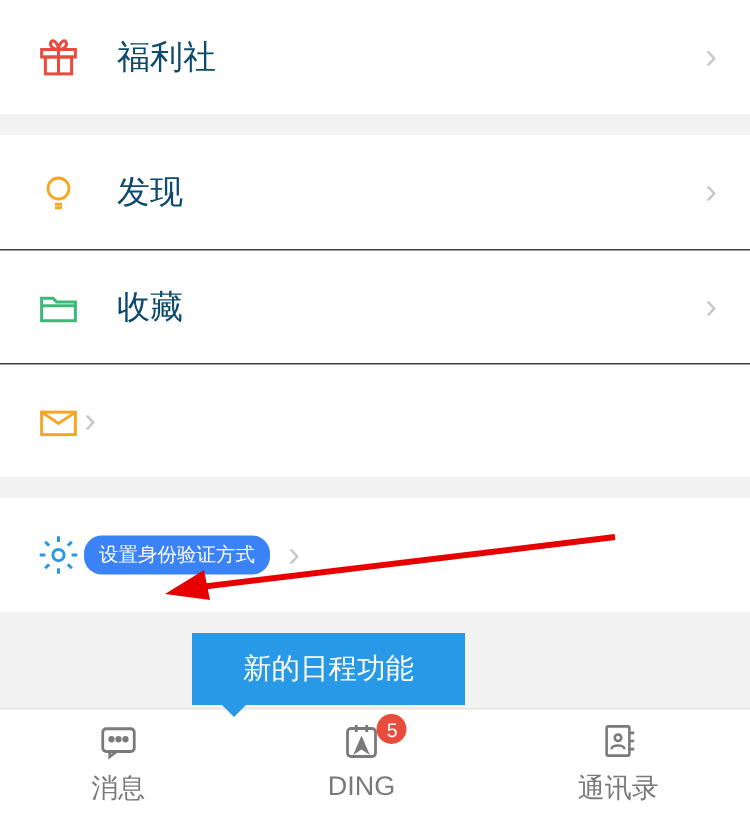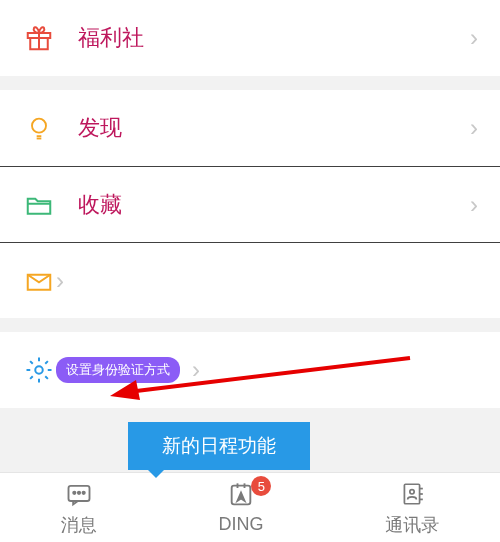--- a/index.html
+++ b/index.html
@@ -1,23 +1,23 @@
 <!DOCTYPE html>
 <html><head>
 <meta charset="utf-8">
 <style>
 *{margin:0;padding:0;box-sizing:border-box;font-family:-apple-system,"PingFang SC","Microsoft YaHei",sans-serif}
 body{width:500px;height:542px;background:#f2f2f2;position:relative;overflow:hidden}
 .section{background:#fff;margin-bottom:14px}
 .row{display:flex;align-items:center;height:76px;padding:0 22px;position:relative}
 .row+.row{border-top:1px solid #404040}
 .icon-slot{width:34px;height:34px;display:flex;align-items:center;justify-content:center;flex-shrink:0}
-.label{font-size:22px;color:#be185d;margin-left:22px;flex:1}
+.label{font-size:22px;color:#0c4a6e;margin-left:22px;flex:1}
 .chevron{color:#c8c8c8;font-size:24px;font-weight:300}
-.badge{background:#8b5cf6;color:#fff;font-size:13px;padding:4px 10px;border-radius:12px;margin-right:12px}
+.badge{background:#3b82f6;color:#fff;font-size:13px;padding:4px 10px;border-radius:12px;margin-right:12px}
 .tooltip{position:absolute;left:128px;top:422px;background:#2899e6;color:#fff;padding:11px 34px;font-size:19px;z-index:10}
 .tooltip::after{content:"";position:absolute;bottom:-8px;left:20px;border-left:8px solid transparent;border-right:8px solid transparent;border-top:8px solid #2899e6}
 .tabbar{position:absolute;bottom:0;left:0;right:0;height:70px;background:#fff;border-top:1px solid #e5e5e5;display:flex;justify-content:space-around;align-items:center}
 .tab{display:flex;flex-direction:column;align-items:center;gap:4px;color:#7a7a7a;position:relative}
 .tab-icon{width:30px;height:30px;display:flex;align-items:center;justify-content:center}
 .tab-label{font-size:18px}
 .notif{position:absolute;top:-4px;right:-8px;background:#e84c3d;color:#fff;border-radius:50%;width:20px;height:20px;font-size:13px;display:flex;align-items:center;justify-content:center}
 .arrow{position:absolute;z-index:5;pointer-events:none}
 svg{display:block}
 </style>

